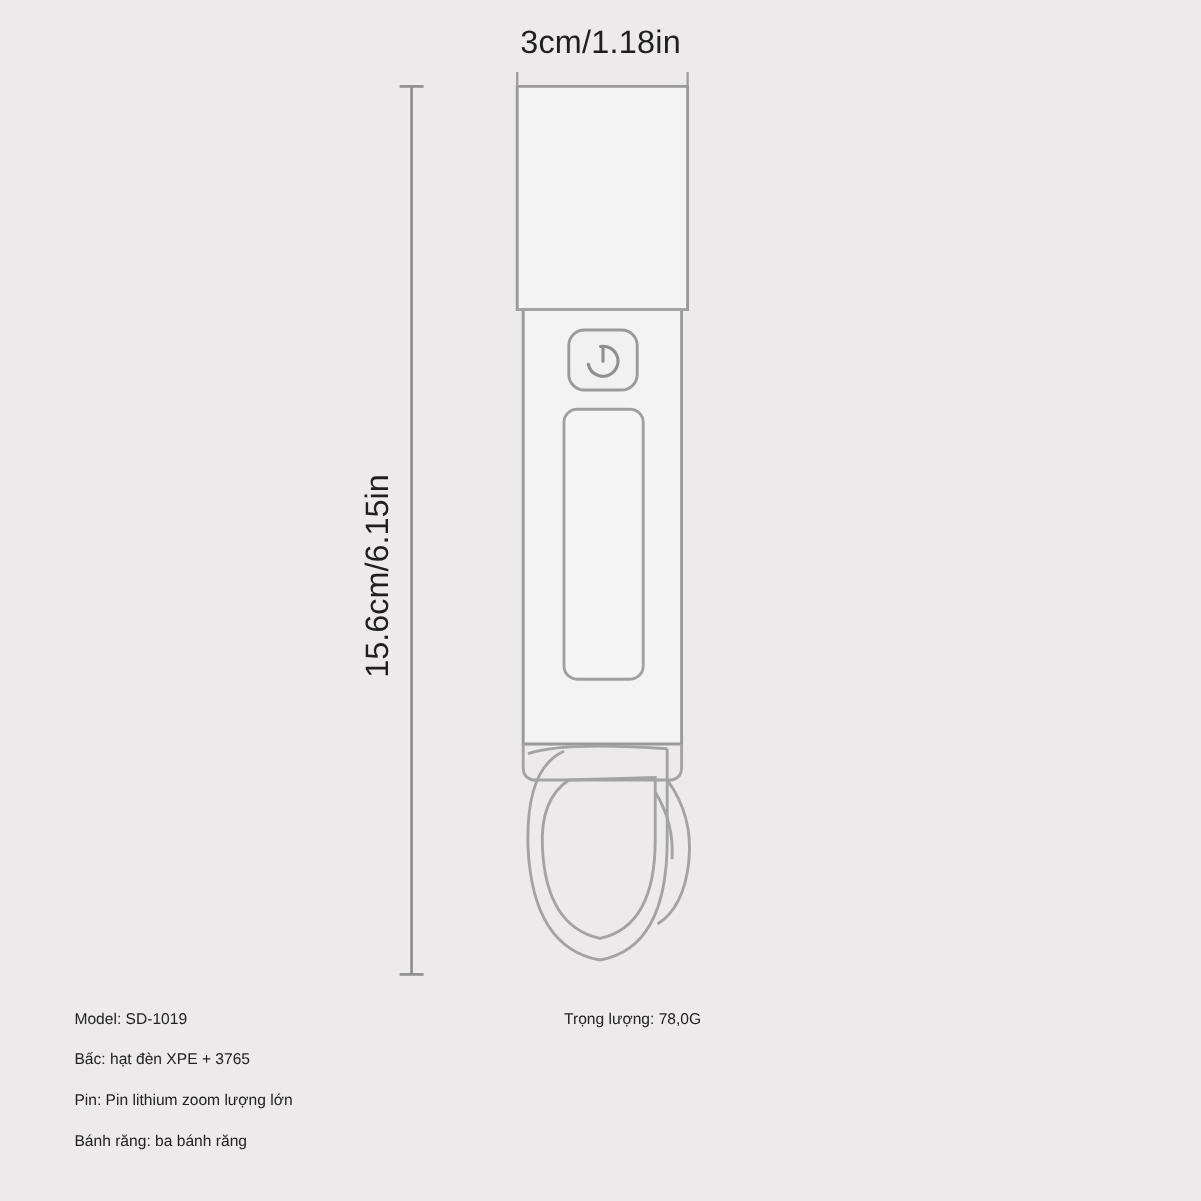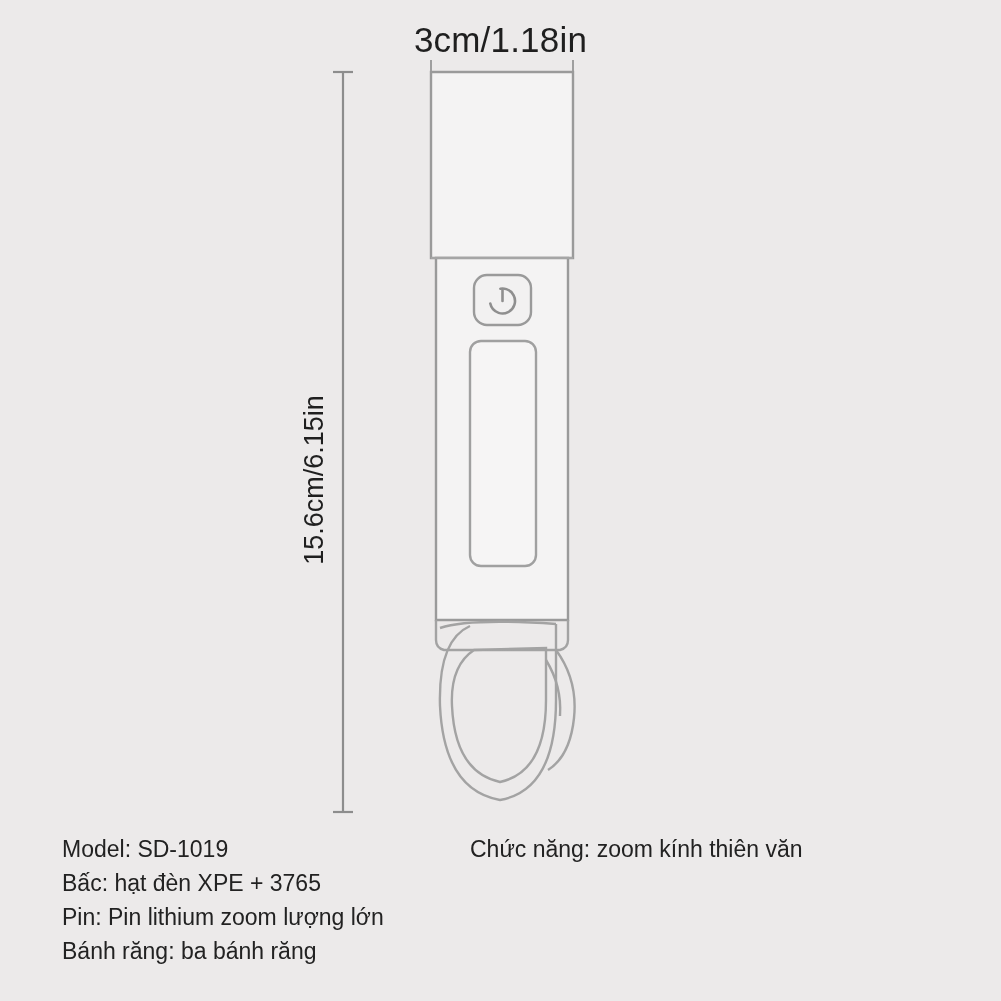--- a/index.html
+++ b/index.html
@@ -20,21 +20,21 @@
     height: 1001px;
   }
 
   
   .width-label {
     position: absolute;
     left: 0;
     top: 20px;
     width: 1001px;
     text-align: center;
-    font-size: 35px;
+    font-size: 27px;
     letter-spacing: 0.2px;
     color: #1f1f1f;
   }
   .width-label span { display: inline-block; padding-left: 0px; }
 
   
   .height-label {
     position: absolute;
     left: 300px;
     top: 350px;
@@ -61,21 +61,21 @@
     top: 832px;
     width: 1001px;
     display: flex;
   }
   .spec-col {
     box-sizing: border-box;
   }
   .spec-col.left  { width: 470px; padding-left: 62px; }
   .spec-col.right { width: 531px; padding-left: 0px; }
   .spec-line {
-    font-size: 23px;
+    font-size: 13px;
     line-height: 34px;
     height: 34px;
     color: #222222;
     white-space: nowrap;
   }
 </style>
 </head>
 <body>
 
 <div class="stage">
@@ -140,17 +140,17 @@
   </svg>
 
   <div class="specs">
     <div class="spec-col left">
       <div class="spec-line">Model: SD-1019</div>
       <div class="spec-line">Bấc: hạt đèn XPE + 3765</div>
       <div class="spec-line">Pin: Pin lithium zoom lượng lớn</div>
       <div class="spec-line">Bánh răng: ba bánh răng</div>
     </div>
     <div class="spec-col right">
-      <div class="spec-line">Chức năng: zoom kính thiên văn</div>
+      <div class="spec-line">Trọng lượng: 78,0G</div>
     </div>
   </div>
 
 </div>
 
 </body></html>

